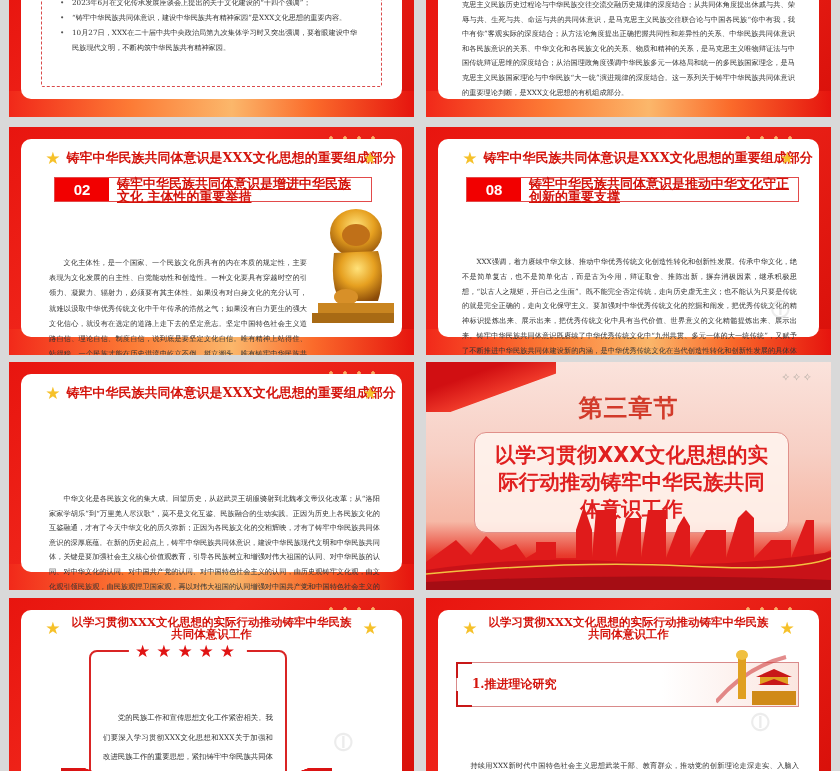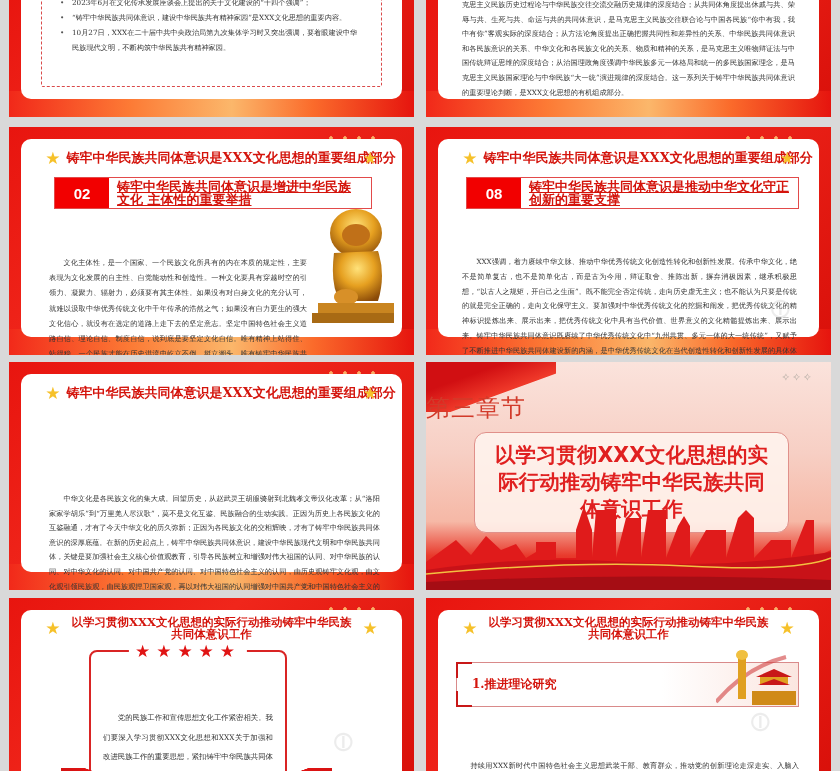--- a/index.html
+++ b/index.html
@@ -32,21 +32,21 @@
   .hdr {
     position: absolute; left: 0; right: 0; top: 10px;
     display: flex; align-items: center; justify-content: center; gap: 6px;
     color: #d4140c; font-weight: bold; font-size: 13px; white-space: nowrap;
   }
   .hdr.two { font-size: 11.5px; line-height: 12px; text-align: center; white-space: normal; top: 6px; }
   .hdr .txt { max-width: 290px; }
   .star { color: #f6c12a; font-size: 17px; line-height: 1; font-family: "DejaVu Sans", sans-serif; }
 
   .numrow {
-    position: absolute; left: 33px; right: 30px; height: 32px;
+    position: absolute; left: 33px; right: 30px; height: 25px;
     border: 1px solid #e24a4a; display: flex; align-items: stretch; background: #fff;
   }
   .numrow .num {
     width: 54px; background: #f20000; color: #fff; font-size: 15px; font-weight: bold;
     display: flex; align-items: center; justify-content: center; font-family: "Liberation Sans", sans-serif;
   }
   .numrow .ttl {
     flex: 1; color: #d4140c; font-weight: bold; font-size: 13px; line-height: 13px;
     padding: 4px 8px; display: flex; align-items: center; text-decoration: underline;
   }
@@ -72,22 +72,22 @@
 
   
   .chapter {
     background: linear-gradient(180deg, #fbe3dc 0%, #f7cfc4 40%, #f6b8a6 70%, #e83a2c 85%, #c3101a 100%);
   }
   .chapter .flag {
     position: absolute; left: 0; top: 0; width: 130px; height: 50px;
     background: linear-gradient(160deg, #d10f12 30%, #f03a2a 60%, transparent 61%);
   }
   .chapter .chap-title {
-    position: absolute; left: 0; right: 0; top: 30px; 
-    font-size: 24px; font-weight: normal; color: #d23a2a; letter-spacing: 1px;
+    position: absolute; left: 0; right: 0; top: 30px; text-align: center;
+    font-size: 24px; font-weight: bold; color: #d23a2a; letter-spacing: 1px;
   }
   .chapter .chap-box {
     position: absolute; left: 48px; right: 42px; top: 70px; height: 101px;
     border: 1px solid #e0908a; border-radius: 12px; background: rgba(255, 246, 240, .85);
     display: flex; align-items: center; justify-content: center; text-align: center;
     color: #e02020; font-weight: bold; font-size: 20.5px; line-height: 27px;
     font-family: "DejaVu Sans", sans-serif; padding: 0 14px;
   }
   .chapter .skyline { position: absolute; left: 0; right: 0; bottom: 0; height: 90px; }
   .birds { position: absolute; right: 20px; top: 8px; font-size: 11px; color: #b9b0a8; font-family: "DejaVu Sans", sans-serif; }

